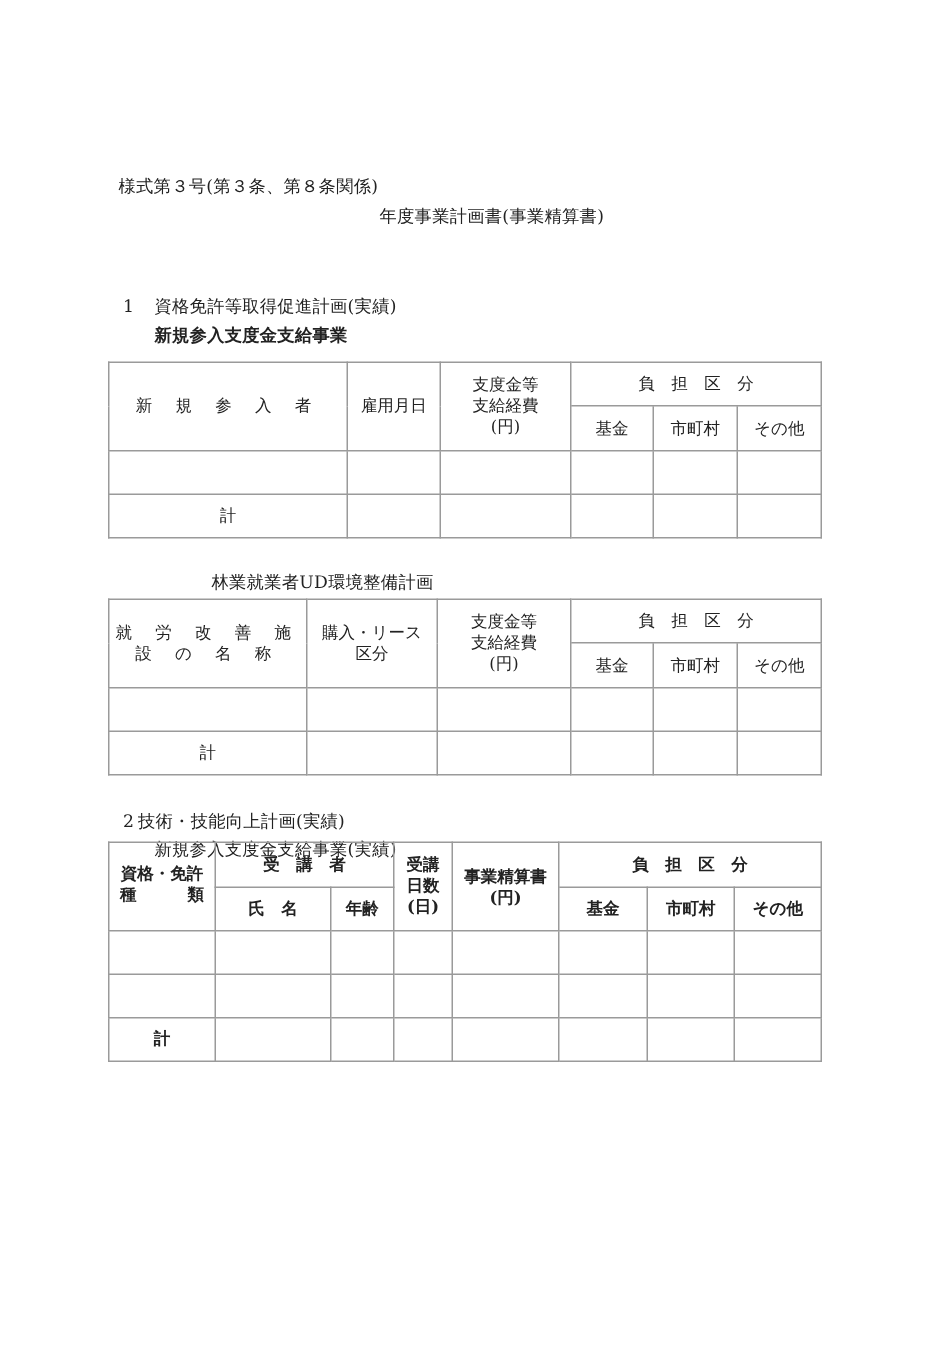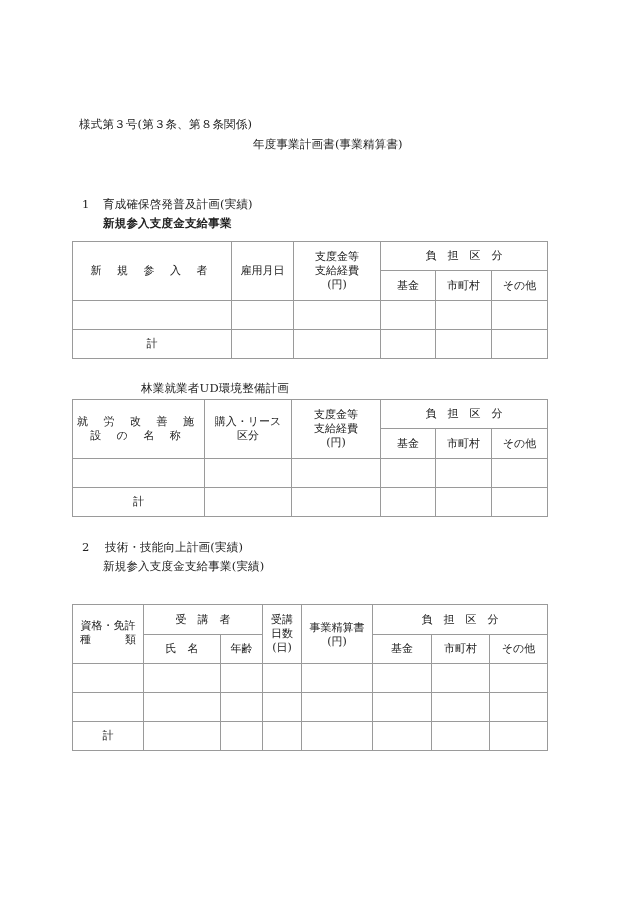--- a/index.html
+++ b/index.html
@@ -14,21 +14,21 @@
   .spread3 { letter-spacing: 6px; }
   .cell-line { display: block; }
 </style>
 </head>
 <body>
 
 <div class="abs txt" style="left:79px; top:97px;margin-top:20px;">様式第３号(第３条、第８条関係)</div>
 <div class="abs txt" style="left:253px; top:137px;">年度事業計画書(事業精算書)</div>
 
 <div class="abs txt" style="left:82px; top:197px;">1</div>
-<div class="abs txt" style="left:103px; top:197px;">育成確保啓発普及計画(実績)</div>
+<div class="abs txt" style="left:103px; top:197px;">資格免許等取得促進計画(実績)</div>
 <div class="abs txt" style="left:103px; top:216px;font-weight:bold;">新規参入支度金支給事業</div>
 
 <table class="form" style="left:72px; top:241px; width:475px;">
   <colgroup>
     <col style="width:159px">
       <col style="width:62px">
       <col style="width:87px">
     <col style="width:55px">
       <col style="width:56px">
       <col style="width:56px">
@@ -114,24 +114,24 @@
     <td></td>
     <td></td>
     <td></td>
     <td></td>
     <td></td>
   </tr>
 </tbody>
   </table>
 
 <div class="abs txt" style="left:82px; top:540px;">2</div>
-<div class="abs txt" style="left:105px; top:540px;">技術・技能向上計画(実績)</div>
+<div class="abs txt" style="left:92px; top:540px;">技術・技能向上計画(実績)</div>
 <div class="abs txt" style="left:103px; top:559px;">新規参入支度金支給事業(実績)</div>
 
-<table class="form" style="left:72px; top:604px; width:475px;">
+<table class="form" style="left:72px; top:561px; width:475px;font-weight:bold;">
   <colgroup>
     <col style="width:71px">
       <col style="width:77px">
       <col style="width:42px">
       <col style="width:39px">
     <col style="width:71px">
       <col style="width:59px">
       <col style="width:58px">
       <col style="width:58px">
   </colgroup>

